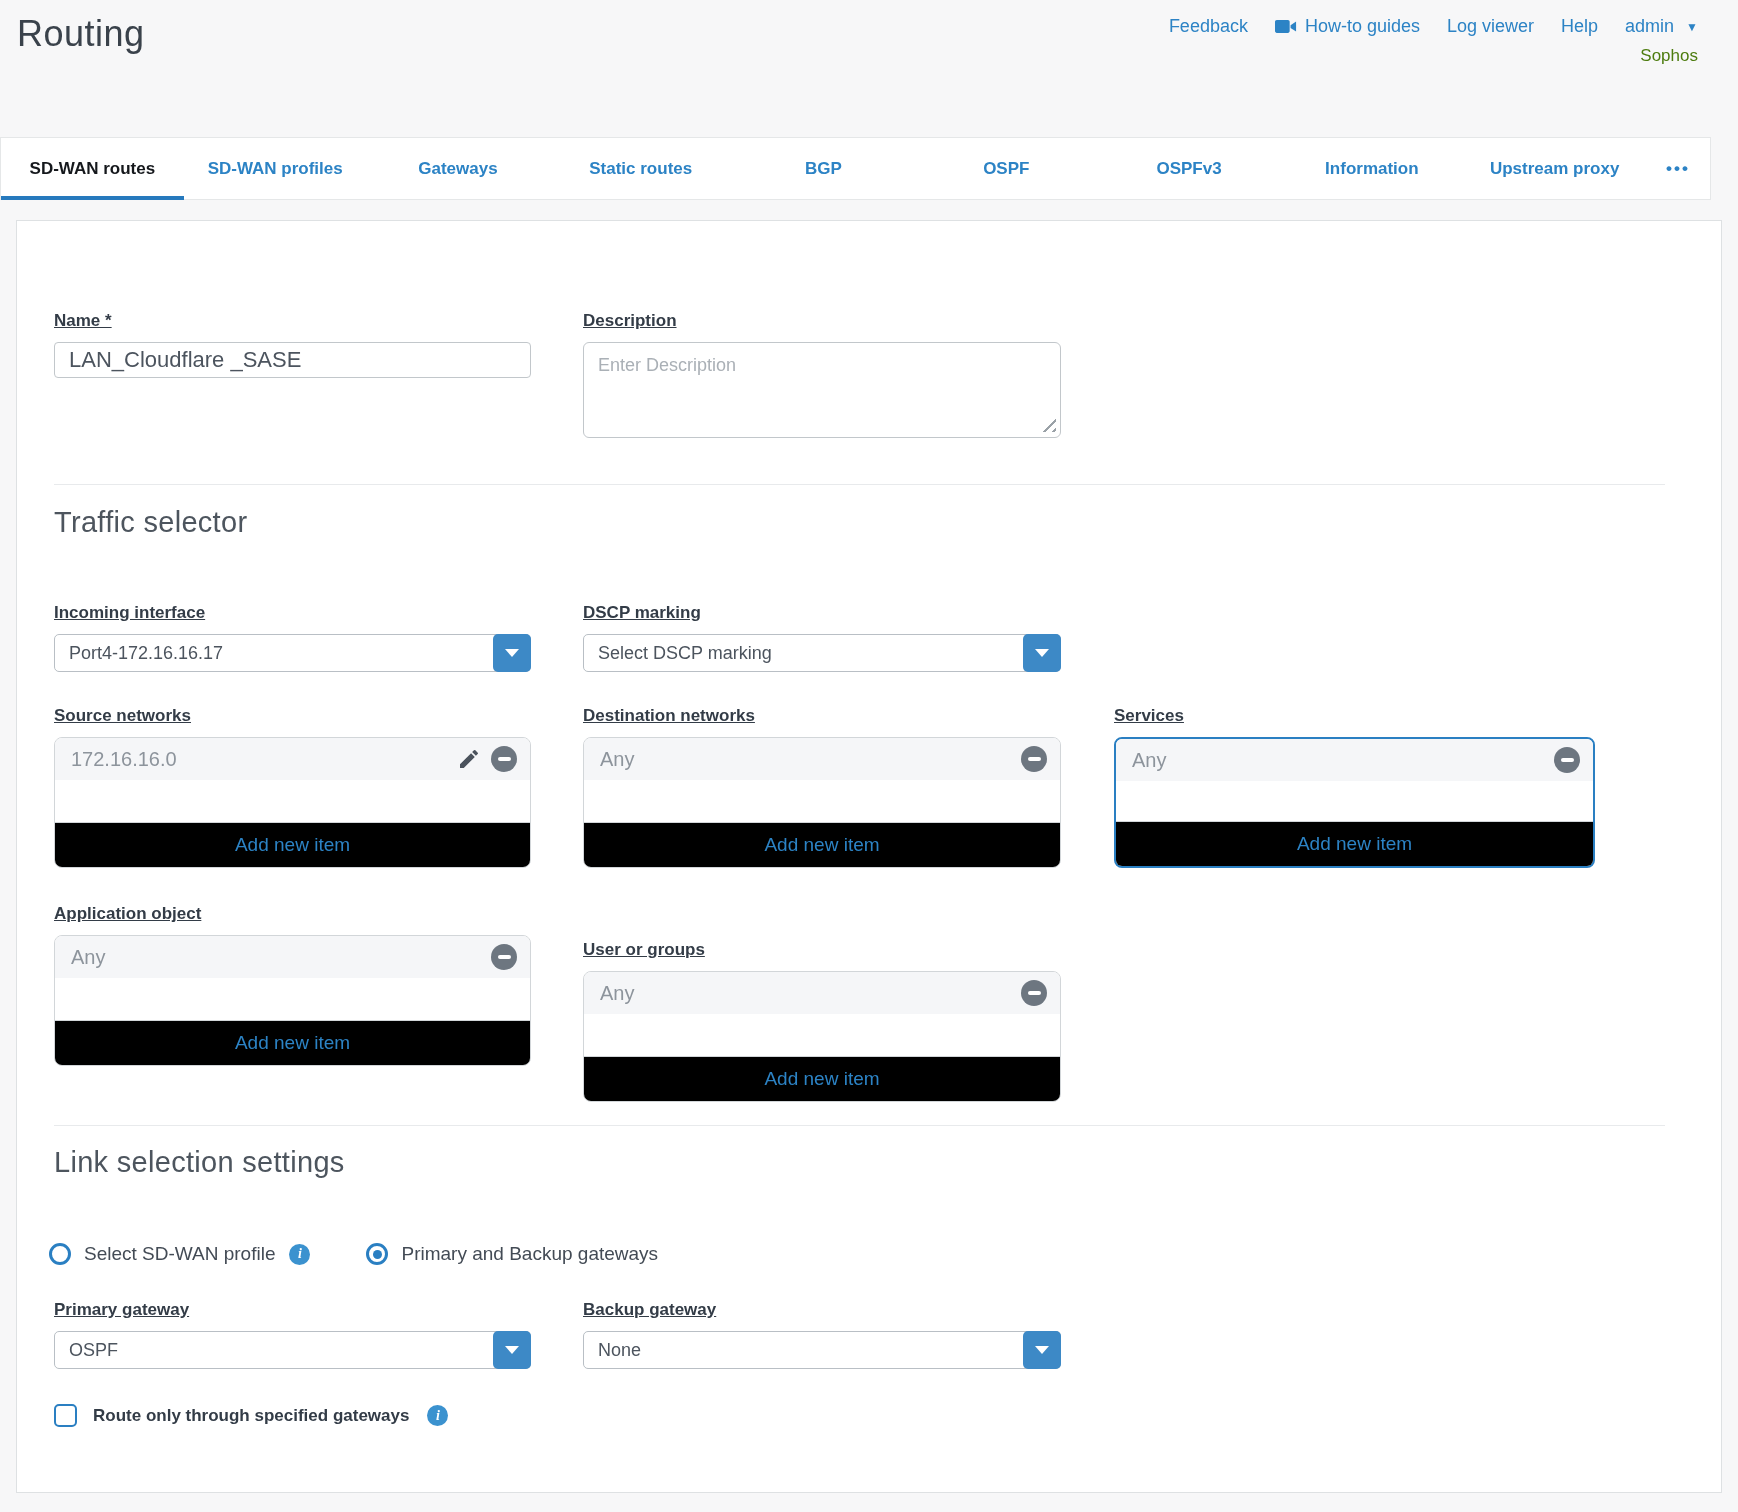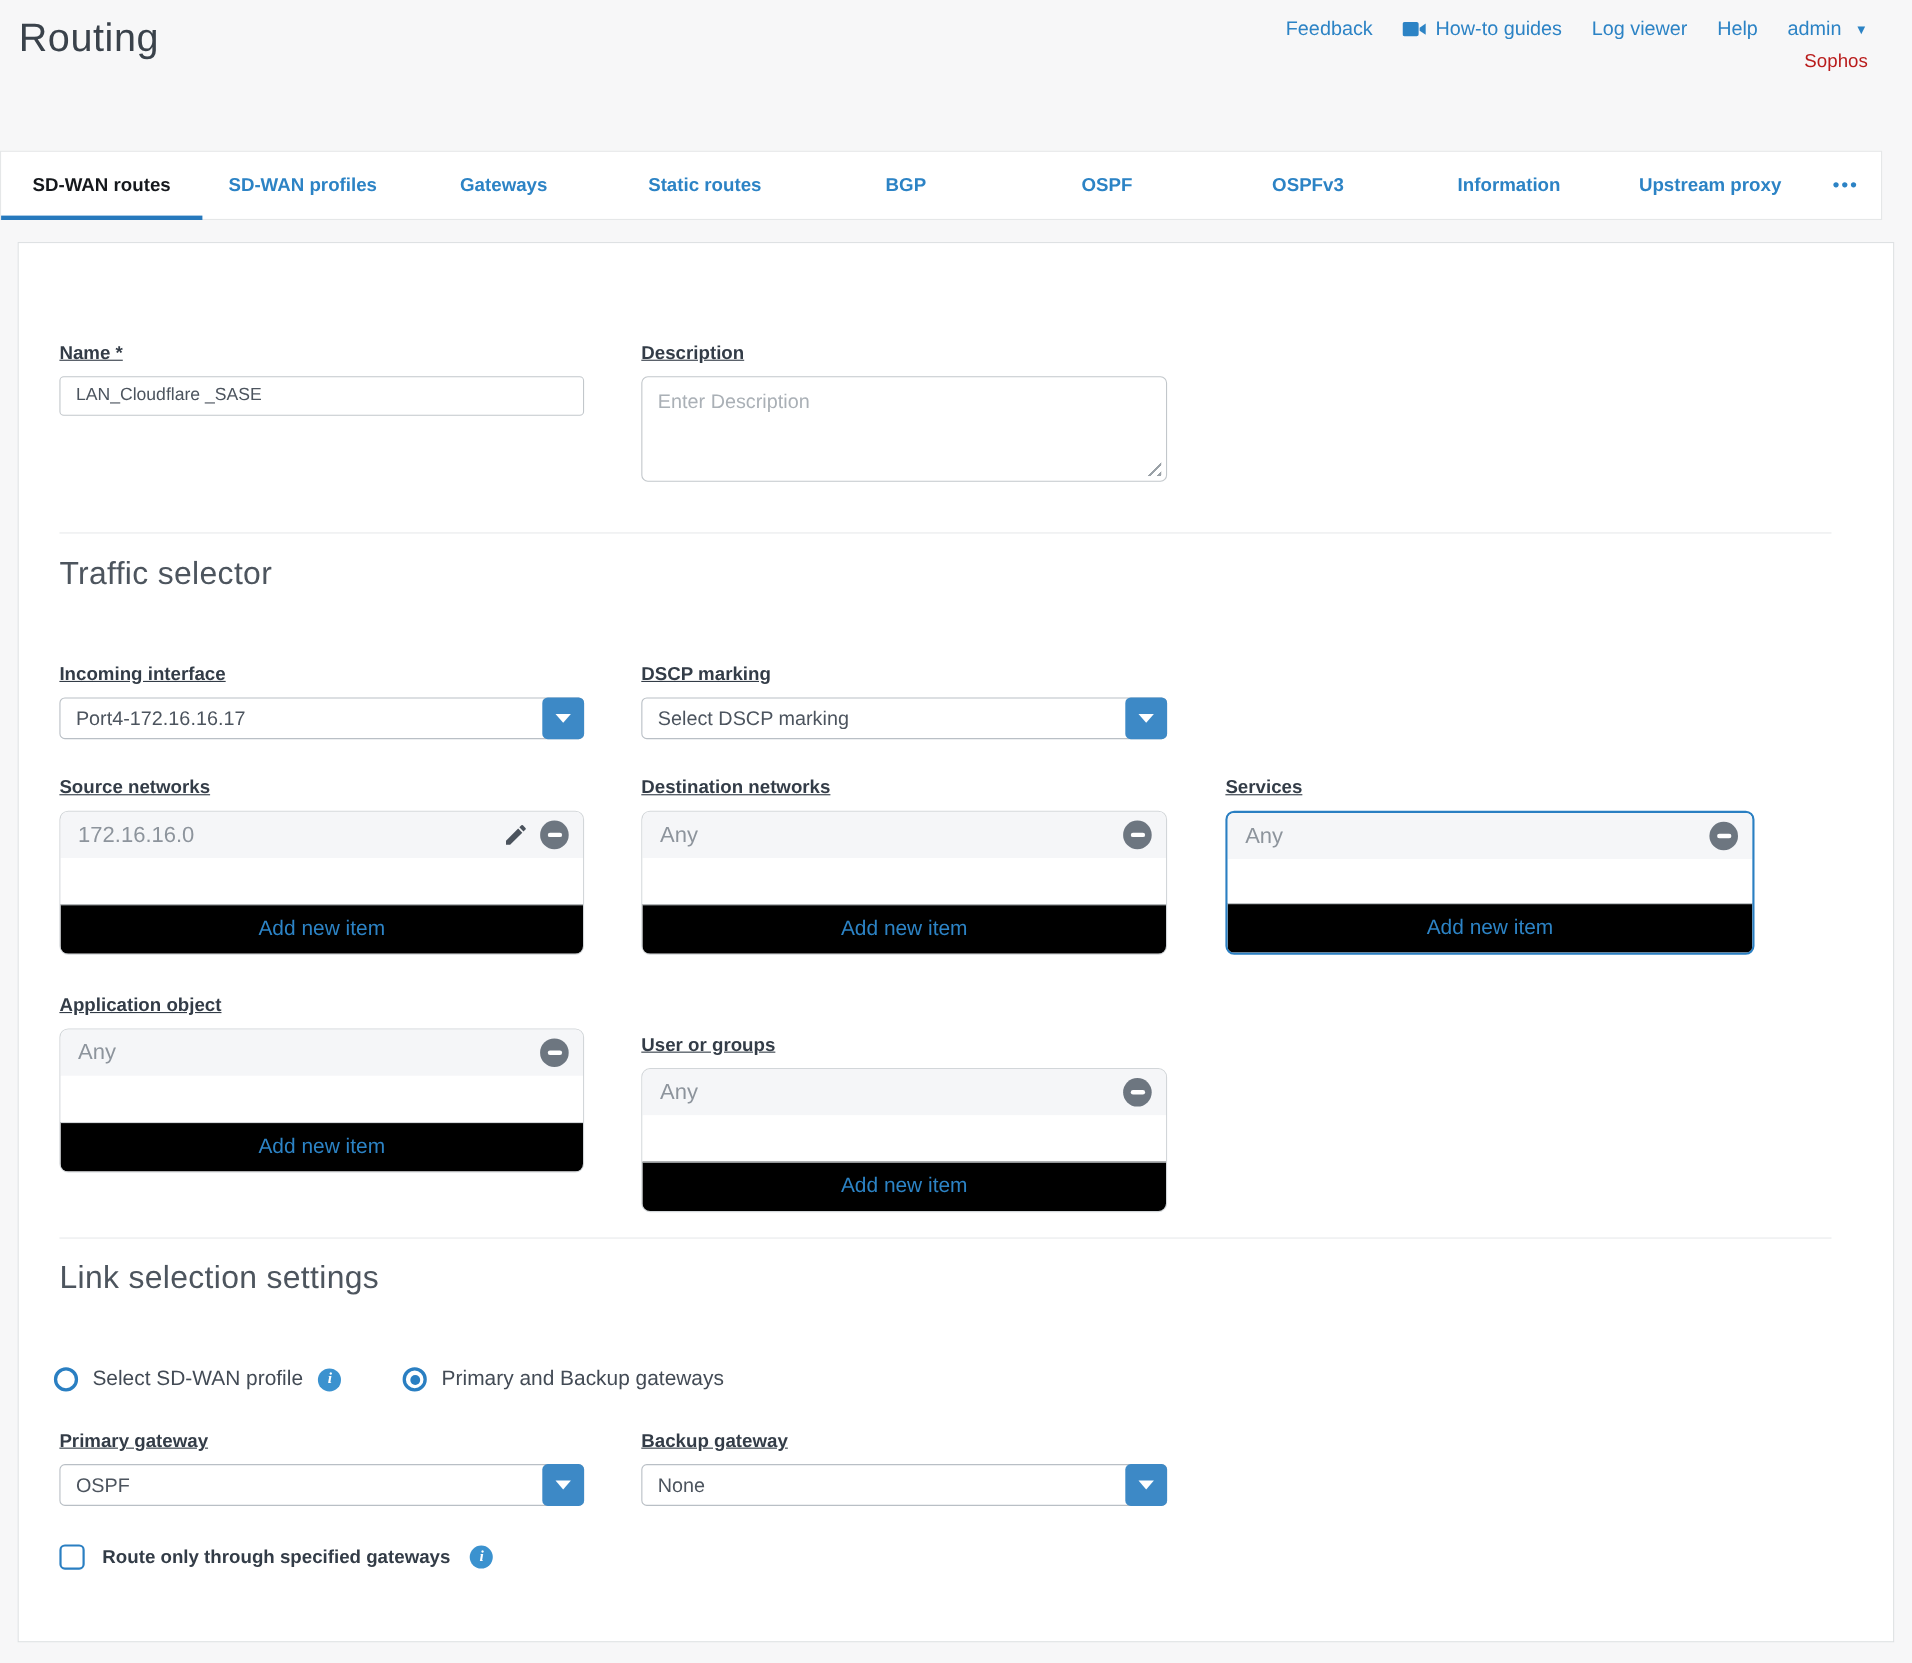--- a/index.html
+++ b/index.html
@@ -5,21 +5,21 @@
   * { margin:0; padding:0; box-sizing:border-box; }
   html,body { width:1738px; height:1512px; background:#f7f7f8; font-family:"Liberation Sans", sans-serif; overflow:hidden; }
 
   
   .app-header { position:absolute; top:0; left:0; width:1738px; height:137px; background:#f7f7f8; }
   .page-title { position:absolute; top:13px; left:17px; font-size:36px; font-weight:400; color:#3a424b; letter-spacing:.5px; }
   .header-links { position:absolute; top:16px; right:40px; display:flex; align-items:flex-end; gap:27px; font-size:18px; color:#2c83c5; }
   .header-link { display:flex; align-items:center; gap:8px; cursor:pointer; white-space:nowrap; }
   .videocam { width:22px; height:15px; }
   .caret-down { font-size:12px; margin-left:4px; }
-  .brand { position:absolute; top:46px; right:40px; font-size:17px; color:#b91c1c; }
+  .brand { position:absolute; top:46px; right:40px; font-size:17px; color:#4d7c0f; }
 
   
   .tabbar { position:absolute; top:137px; left:0; width:1711px; height:63px; background:#ffffff;
             border:1px solid #e5e7e8; display:flex; align-items:stretch; }
   .tab { width:183px; display:flex; align-items:center; justify-content:center; font-size:17px; font-weight:700;
          color:#2c83c5; cursor:pointer; position:relative; white-space:nowrap; }
   .tab.active { color:#15181c; }
   .tab.active::after { content:""; position:absolute; left:0; right:0; bottom:-1px; height:4px; background:#2679bd; }
   .tab-more { width:64px; display:flex; align-items:center; justify-content:center; color:#2c83c5;
               font-size:17px; font-weight:700; letter-spacing:2px; cursor:pointer; }
@@ -27,21 +27,21 @@
   
   .panel { position:absolute; top:220px; left:16px; width:1706px; height:1273px; background:#fff;
            border:1px solid #dee1e3; }
   .abs { position:absolute; }
 
   .field-label { font-size:17px; font-weight:700; color:#333c47; line-height:20px; margin-bottom:11px; white-space:nowrap;text-decoration:underline; }
   .section-heading { font-size:29px; font-weight:400; color:#4d555e; letter-spacing:.3px; }
   .divider { position:absolute; left:37px; width:1611px; height:1px; background:#e8eaec; }
 
   .text-input { width:100%; height:36px; border:1px solid #c2c7cb; border-radius:4px; background:#fff;
-                padding:0 14px; font-size:16px; color:#4c545e; font-family:"Liberation Sans", sans-serif; outline:none; }
+                padding:0 14px; font-size:22px; color:#4c545e; font-family:"Liberation Sans", sans-serif; outline:none; }
   .textarea-wrap { position:relative; width:100%; }
   textarea { width:100%; height:96px; border:1px solid #c2c7cb; border-radius:6px; background:#fff;
              padding:12px 14px; font-size:18px; color:#4c545e; font-family:"Liberation Sans", sans-serif;
              resize:none; outline:none; }
   textarea::placeholder { color:#aab0b6; }
   .resize-handle { position:absolute; right:5px; bottom:10px; width:15px; height:15px;
                    background:repeating-linear-gradient(135deg, #9aa1a7 0 2px, transparent 2px 6px);
                    clip-path:polygon(100% 0, 100% 100%, 0 100%); }
 
   .dropdown { position:relative; height:38px; border:1px solid #b9bfc5; border-radius:5px; background:#fff;

